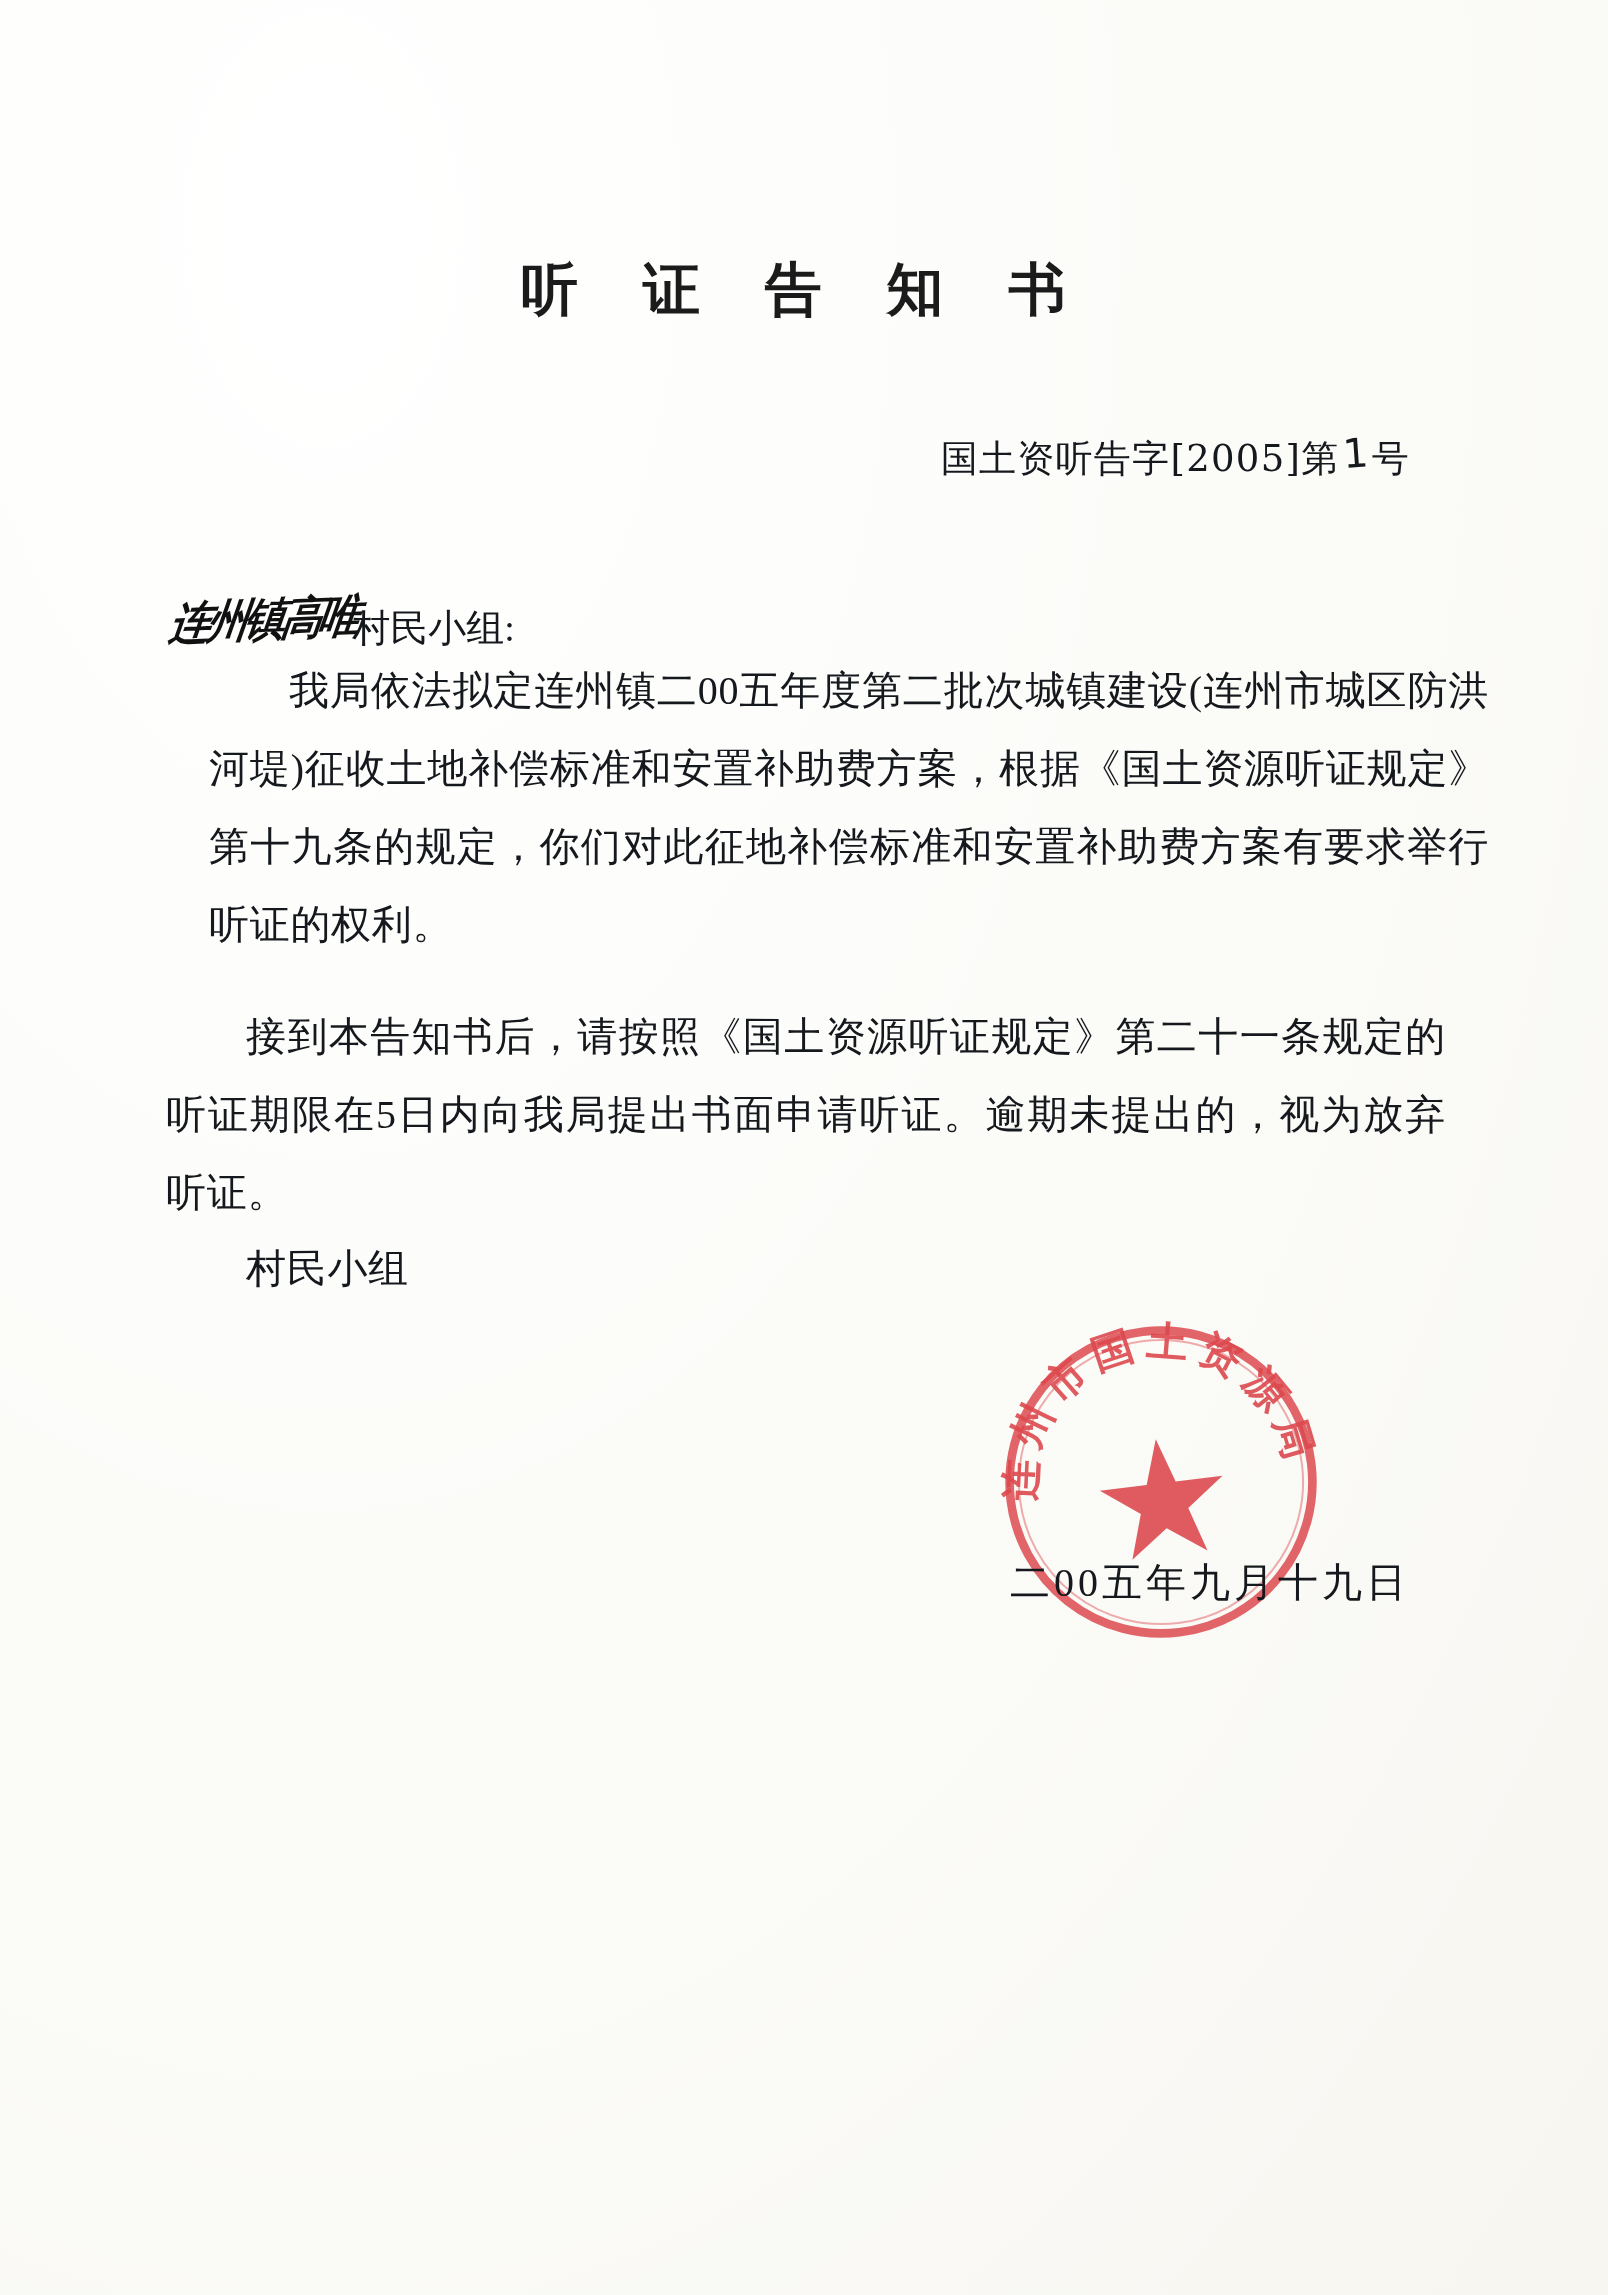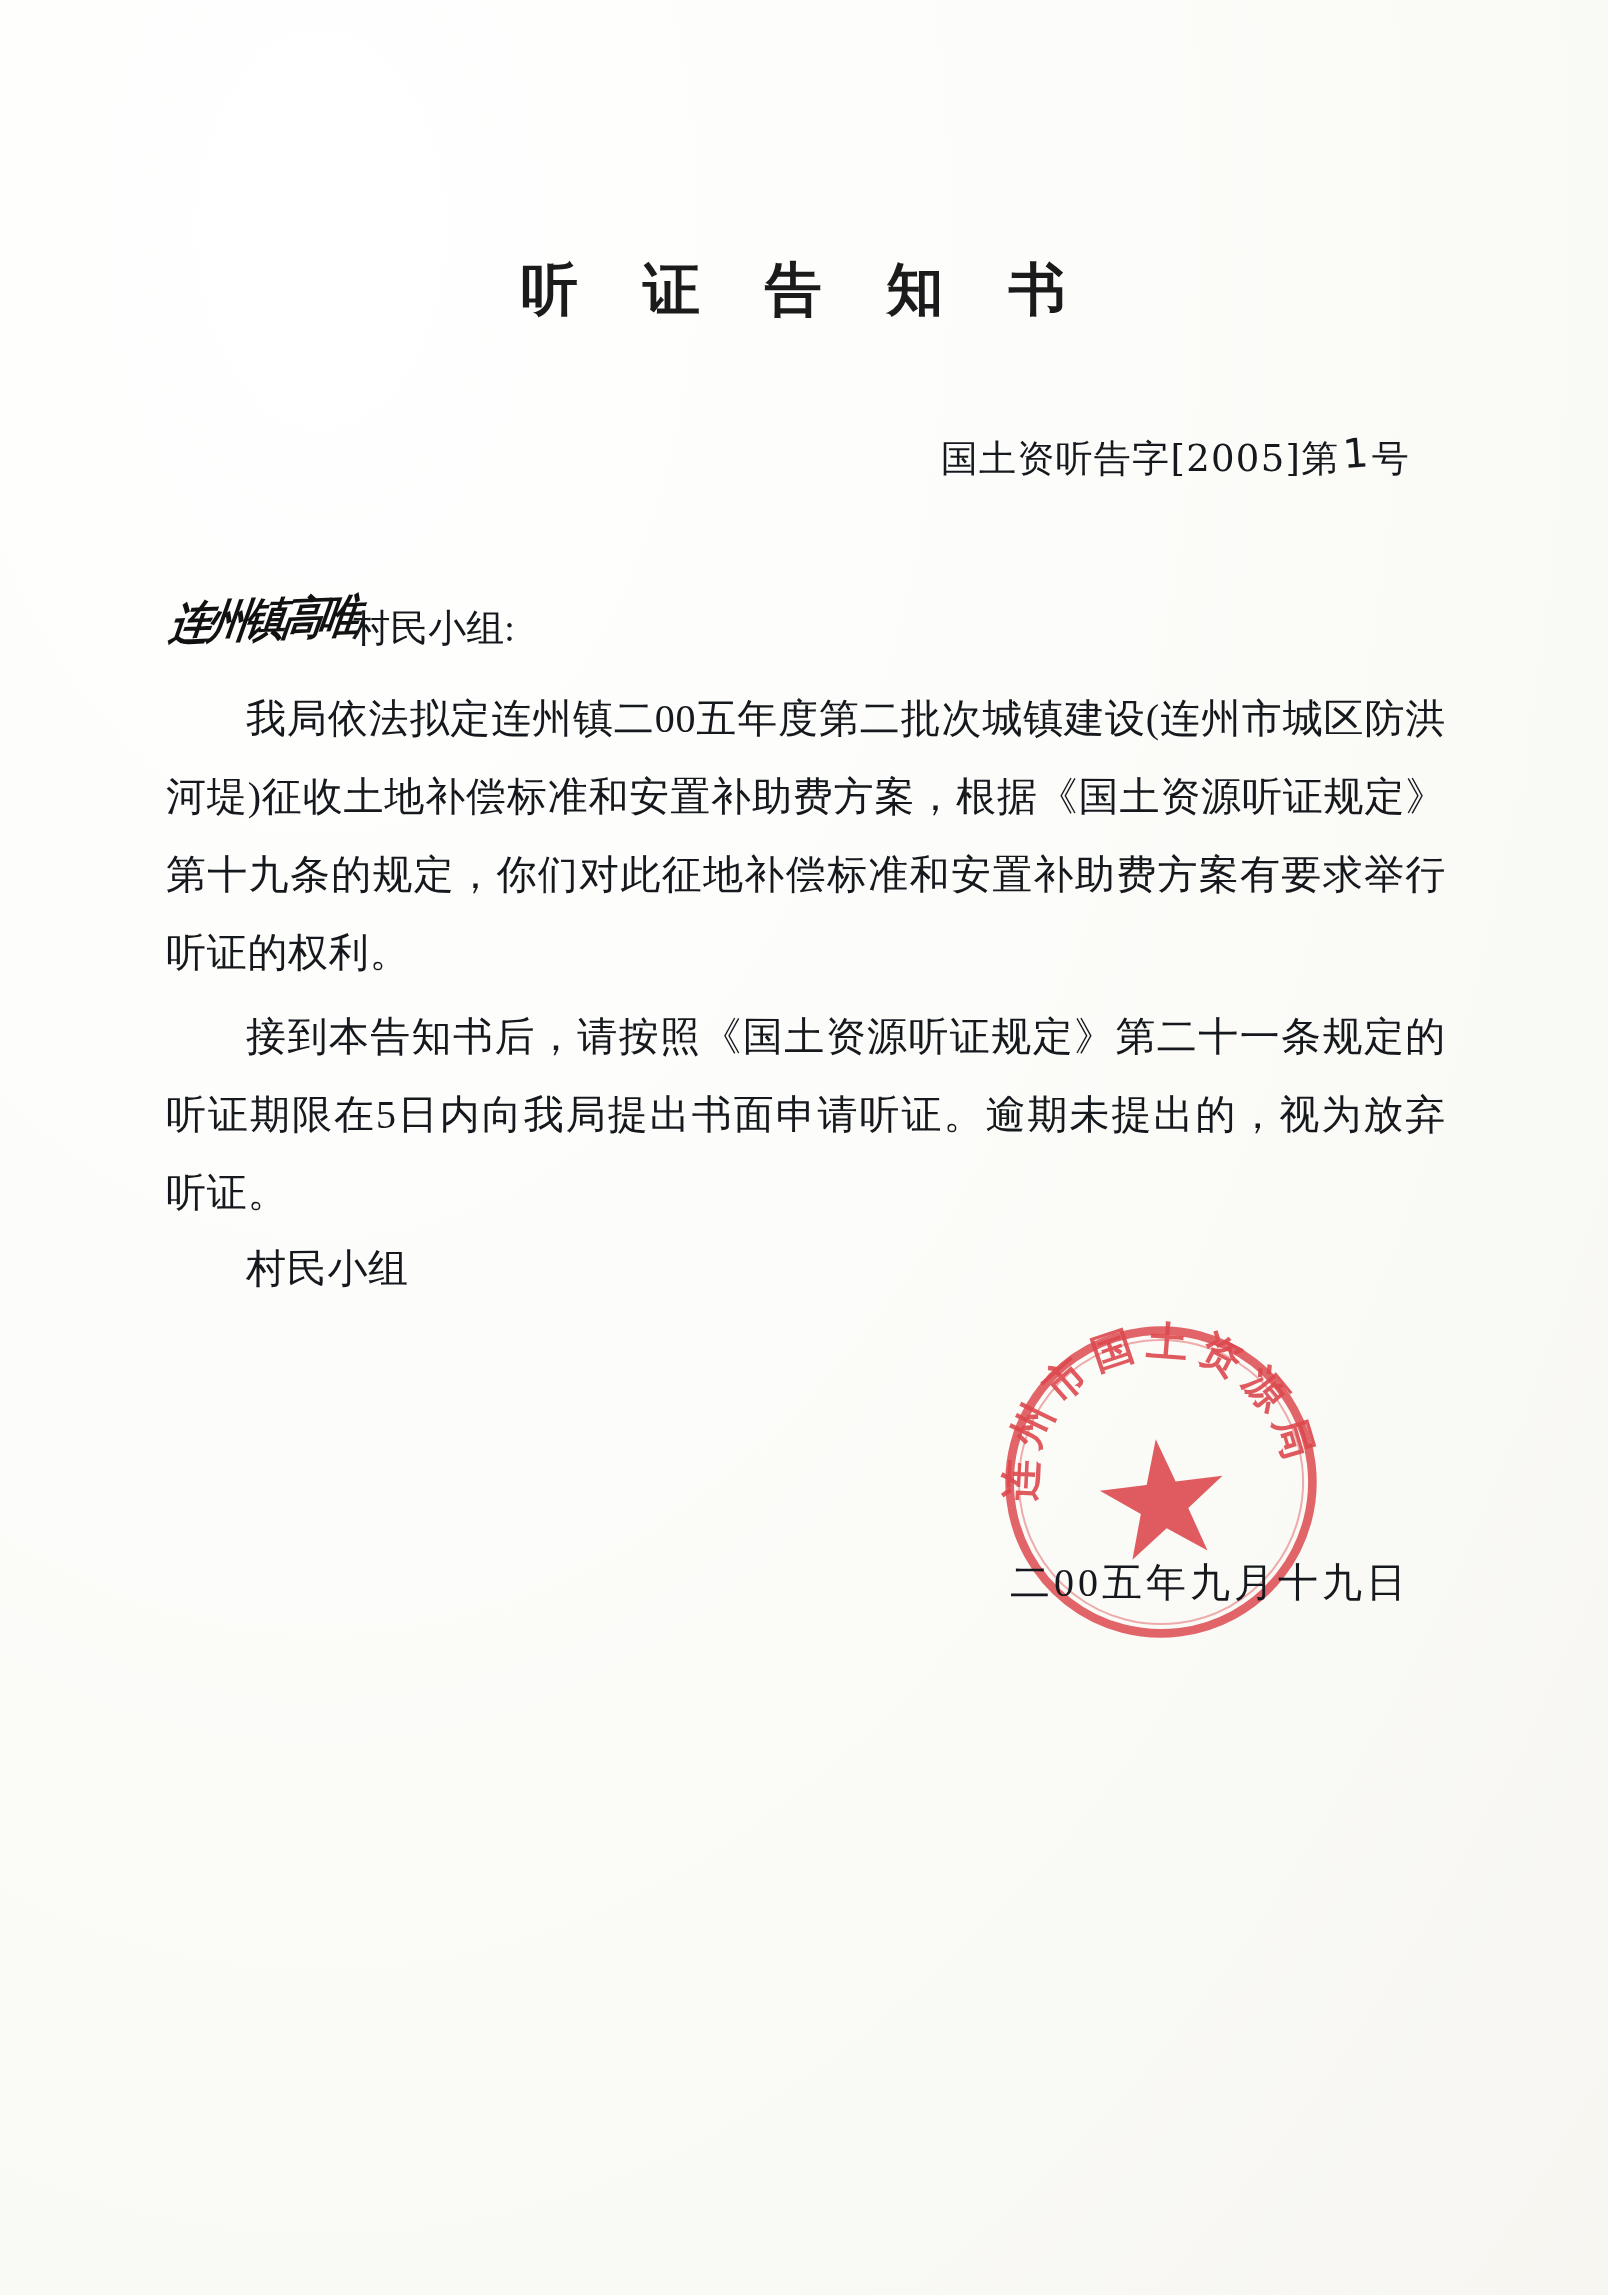--- a/index.html
+++ b/index.html
@@ -88,21 +88,21 @@
     position: absolute;
     left: 166px;
     width: 1280px;
     font-size: 40px;
     line-height: 78px;
     color: #15181c;
     text-align: justify;
     text-justify: inter-character;
     letter-spacing: 0.7px;
   }
-  .p1 { top: 680px; }
+  .p1 { top: 652px; margin-left: 43px; }
   .p2 { top: 998px; }
   .p3 { top: 1230px; }
   .indent { text-indent: 80px; display: block; }
 
   .date-line {
     position: absolute;
     top: 1555px;
     right: 199px;
     font-size: 40px;
     letter-spacing: 4px;

